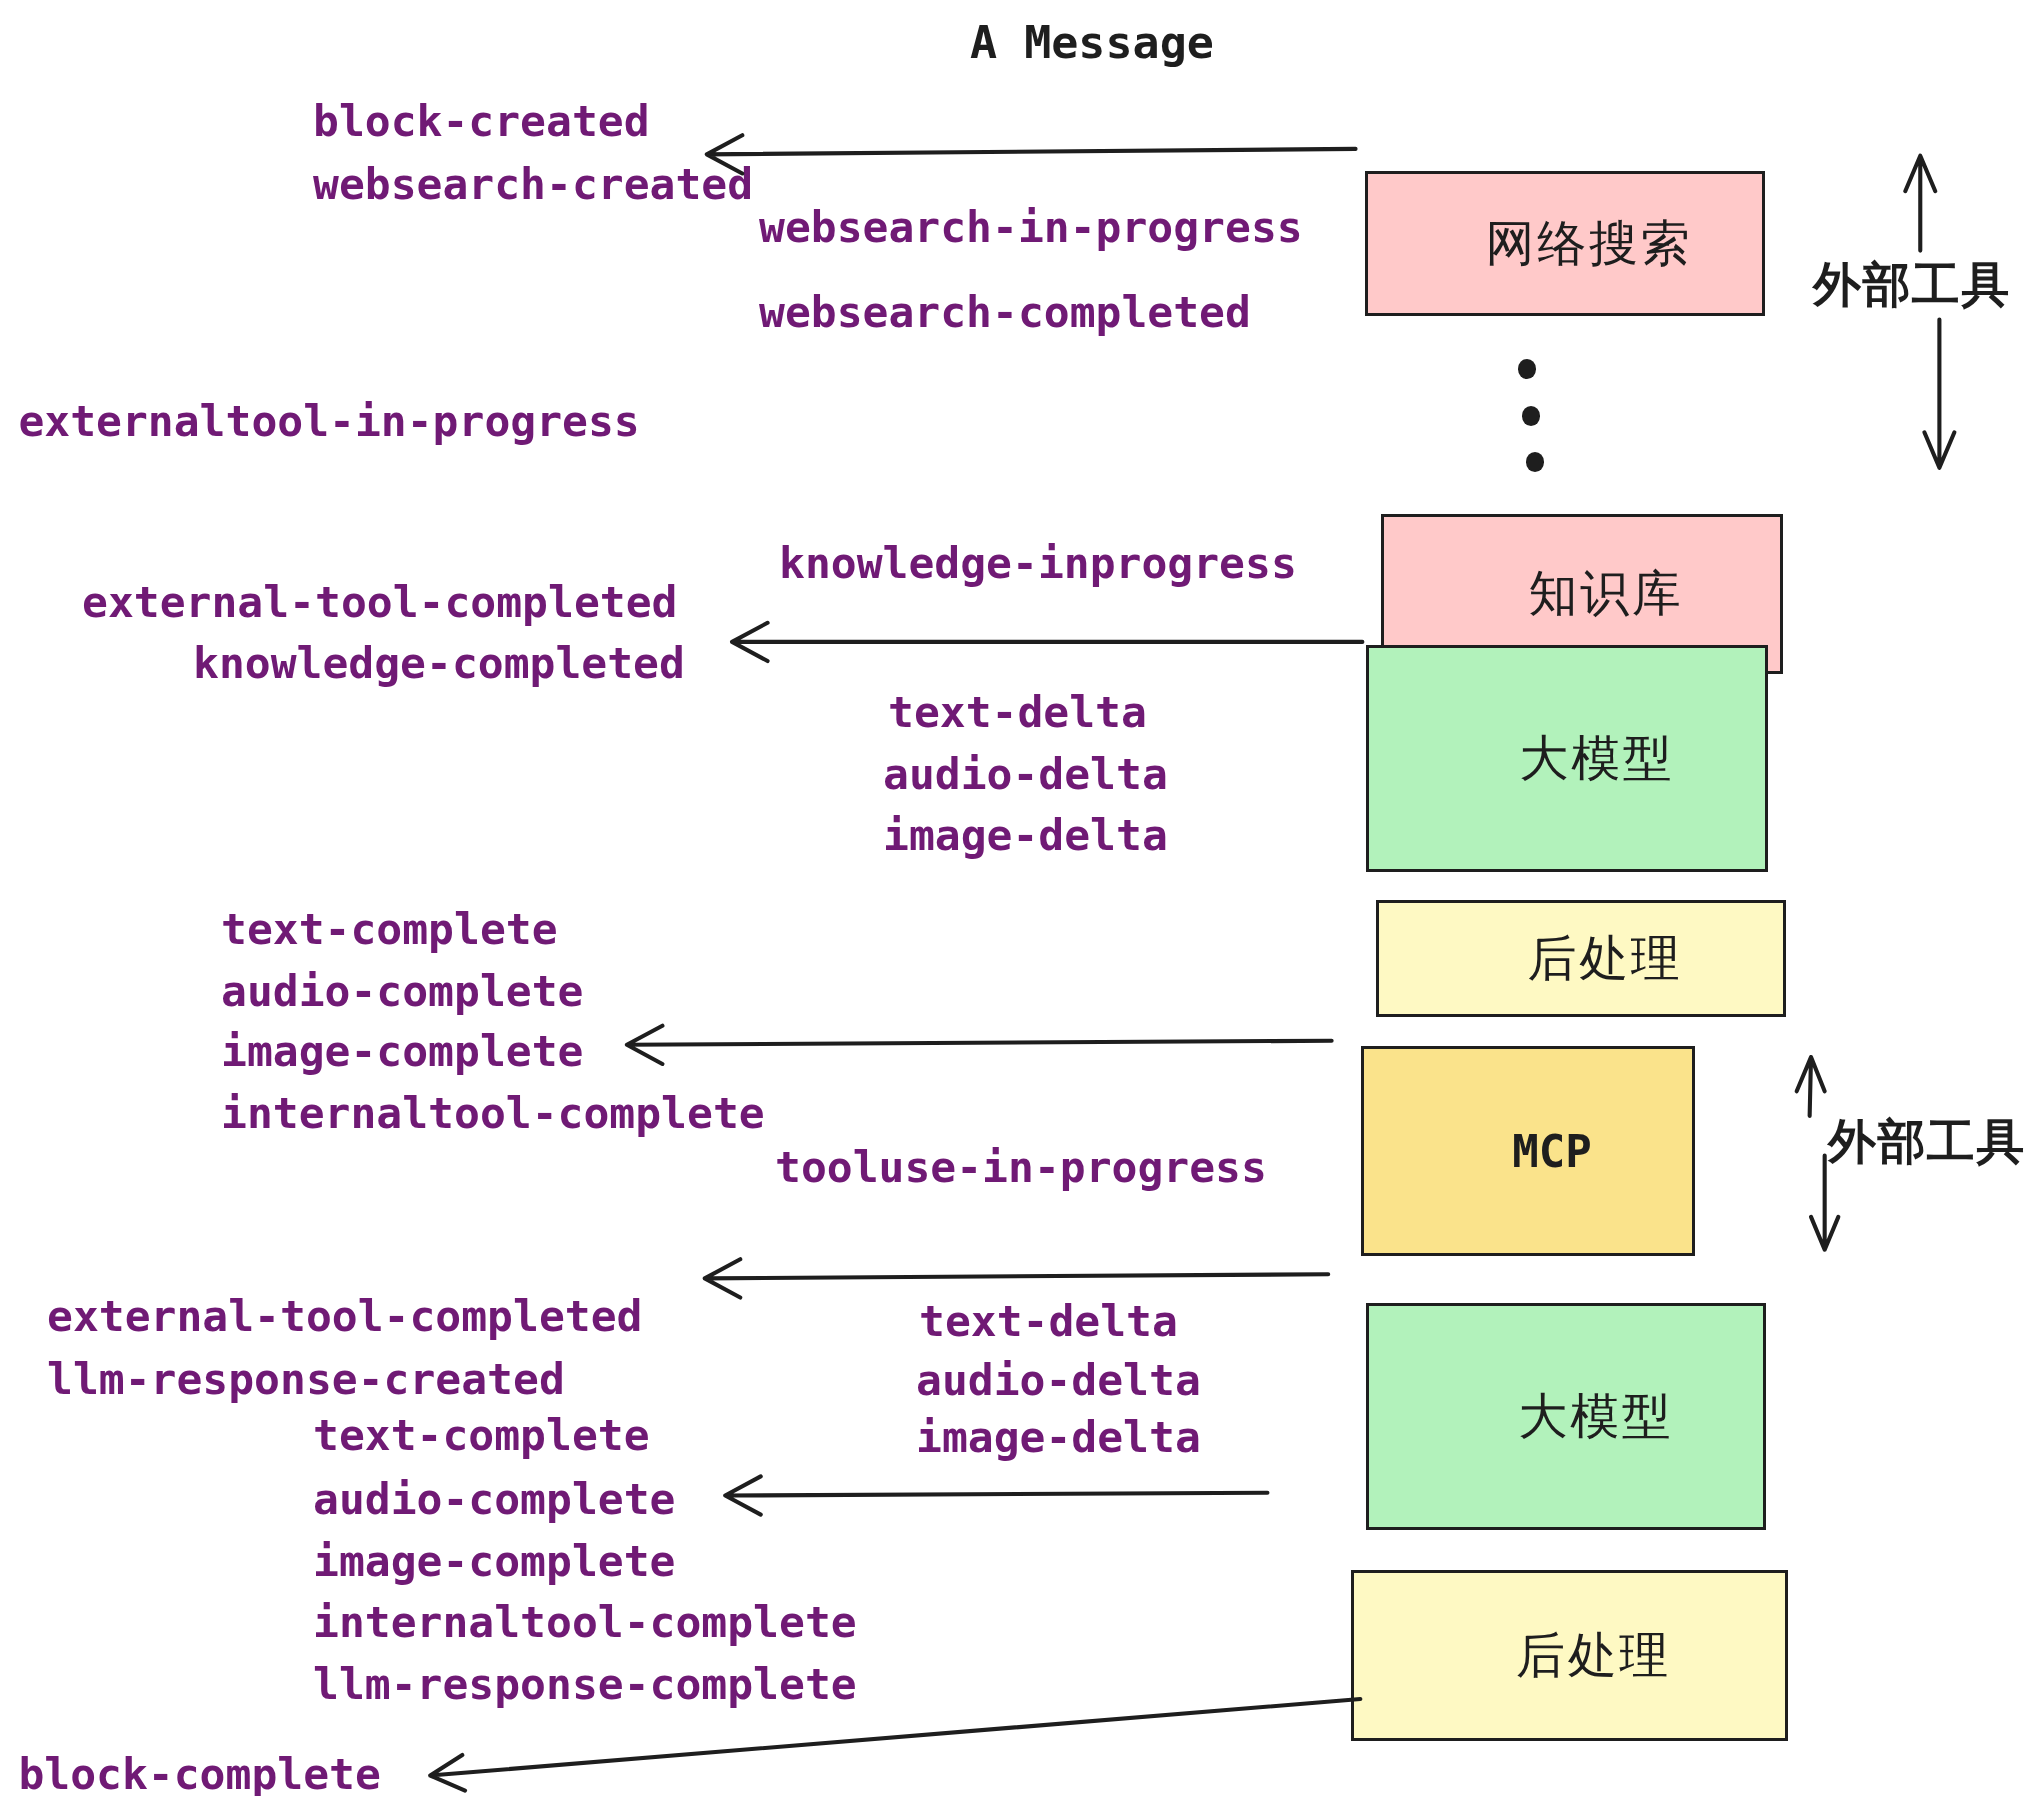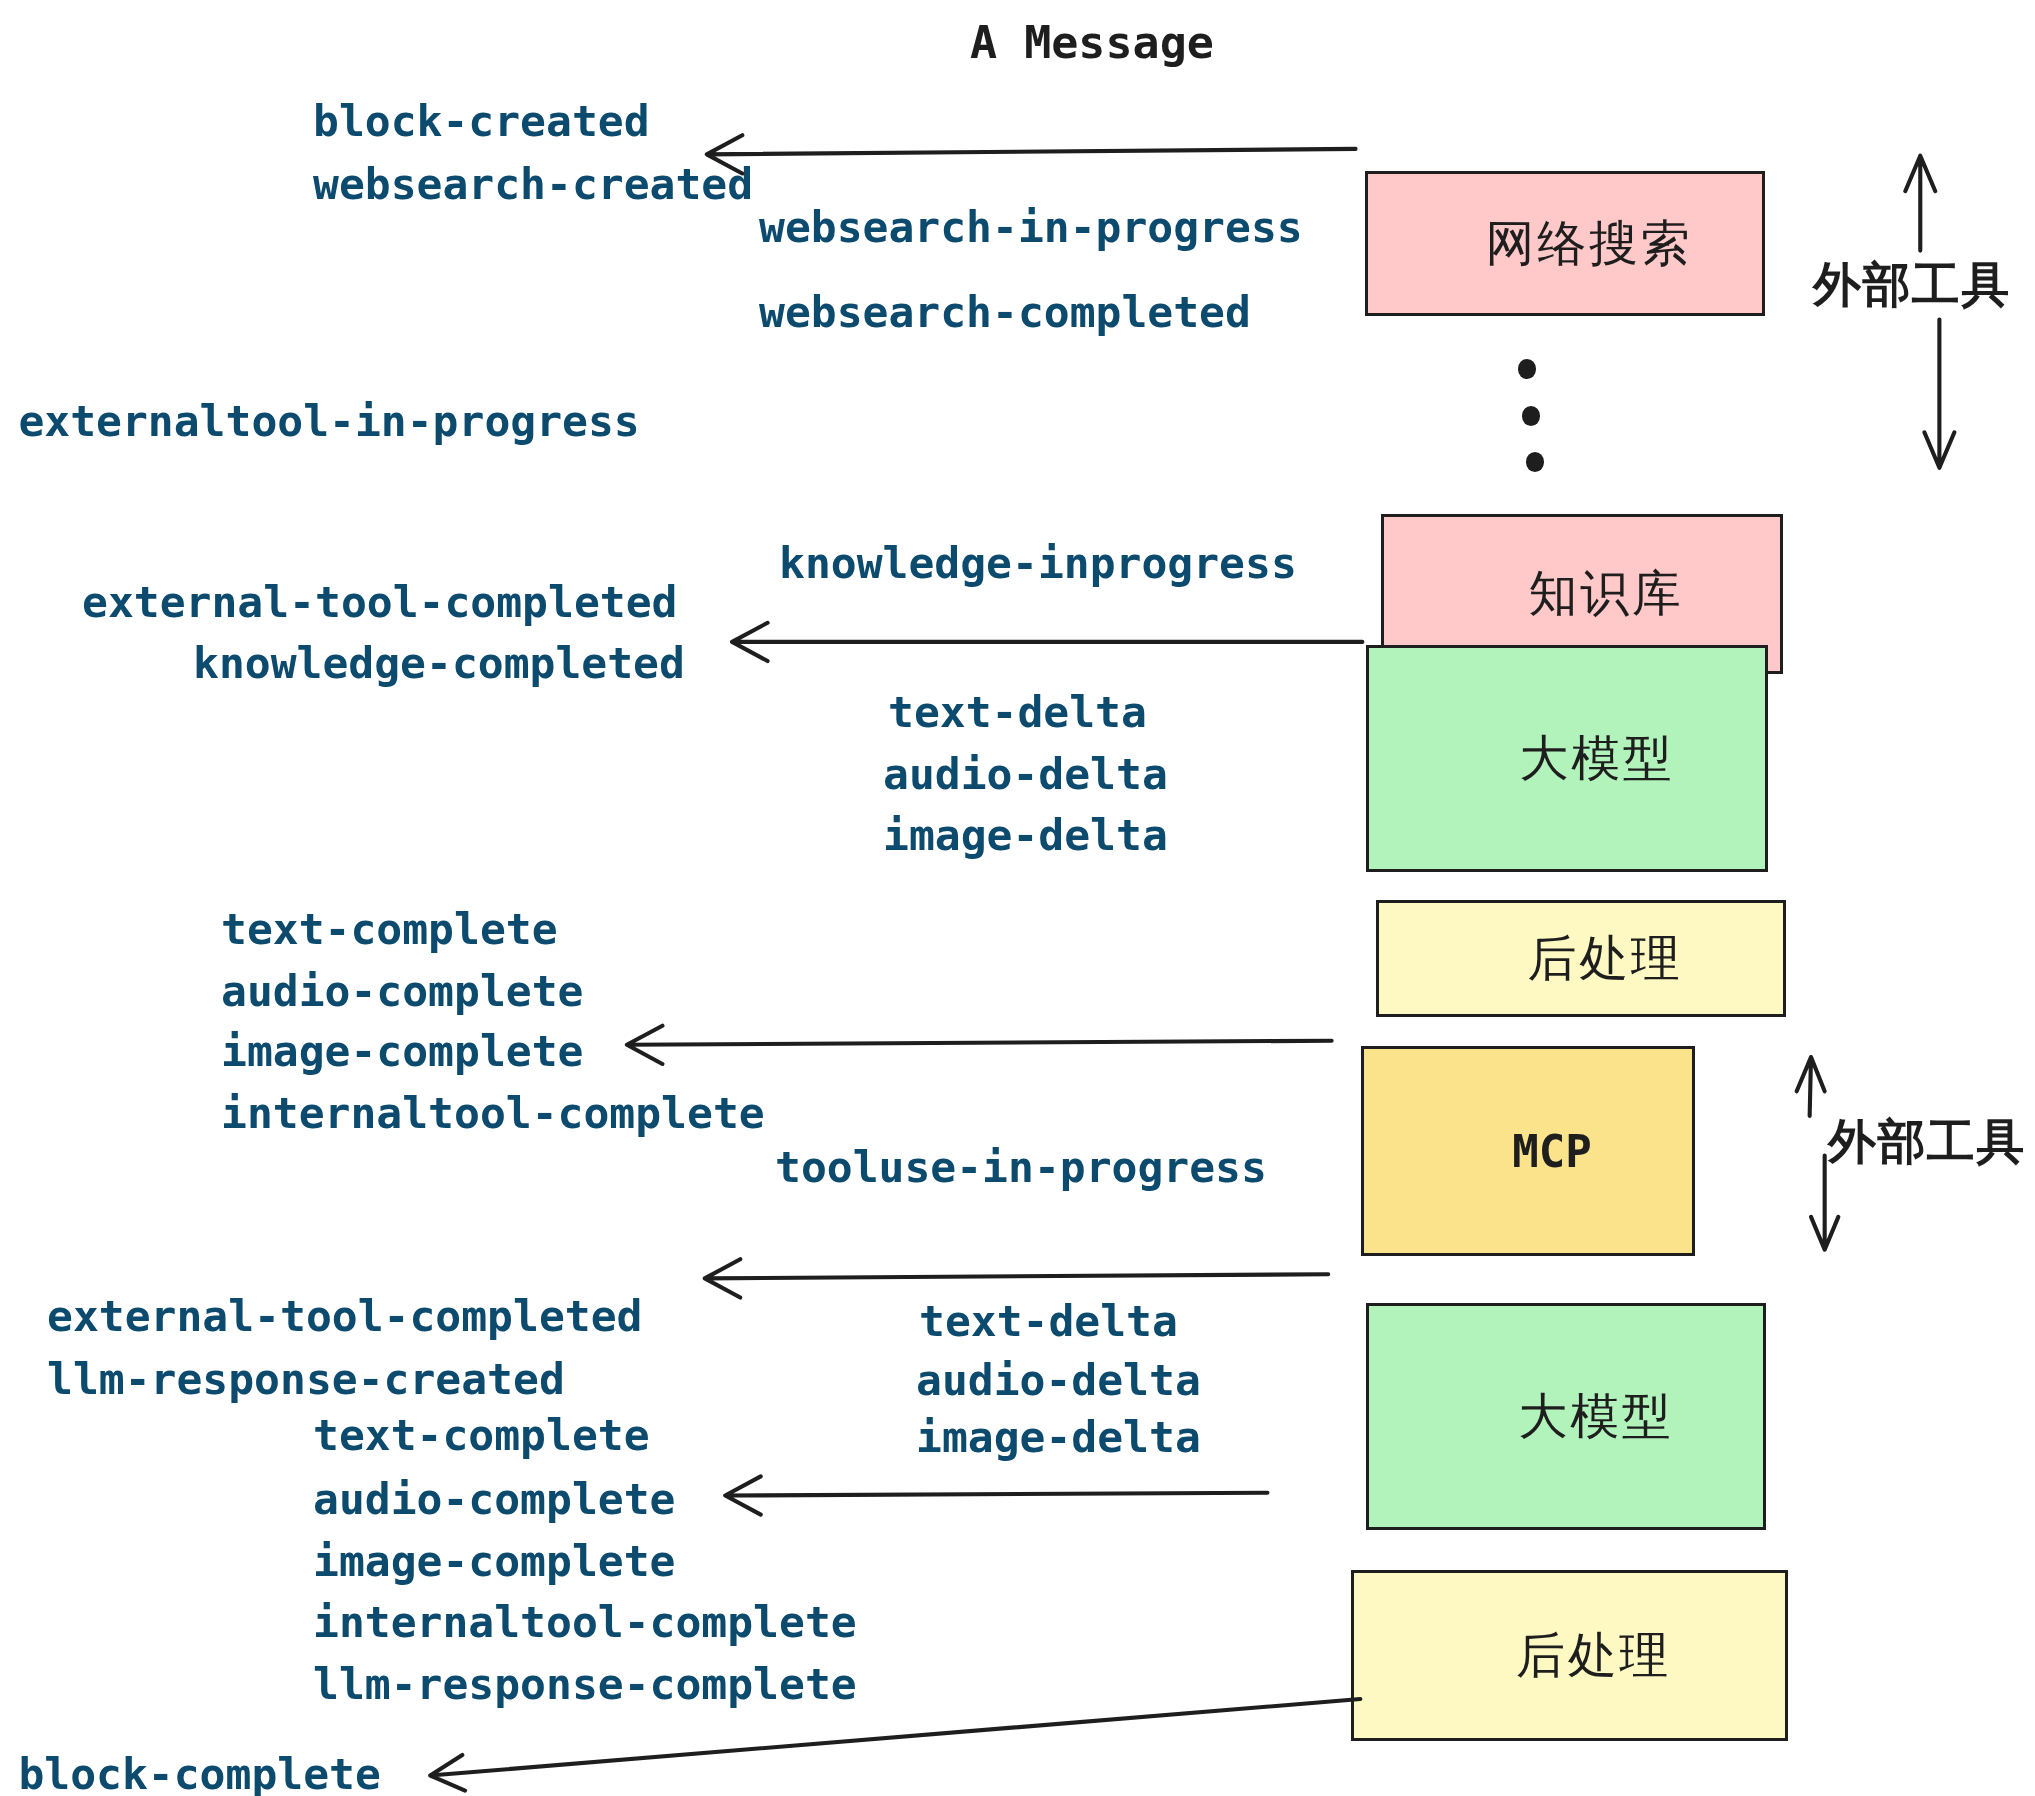--- a/index.html
+++ b/index.html
@@ -12,21 +12,21 @@
     color:#1e1e1e;
     overflow:hidden;
   }
   .evt{
     position:absolute;
     font-family:"DejaVu Sans Mono", monospace;
     font-size:43px;
     font-weight:600;
     line-height:61px;
     white-space:nowrap;
-    color:#0c4a6e;
+    color:#701a75;
   }
   .title{
     position:absolute;
     font-family:"DejaVu Sans Mono", monospace;
     font-size:45px;
     font-weight:600;
     white-space:nowrap;
     color:#1e1e1e;
   }
   .box{

